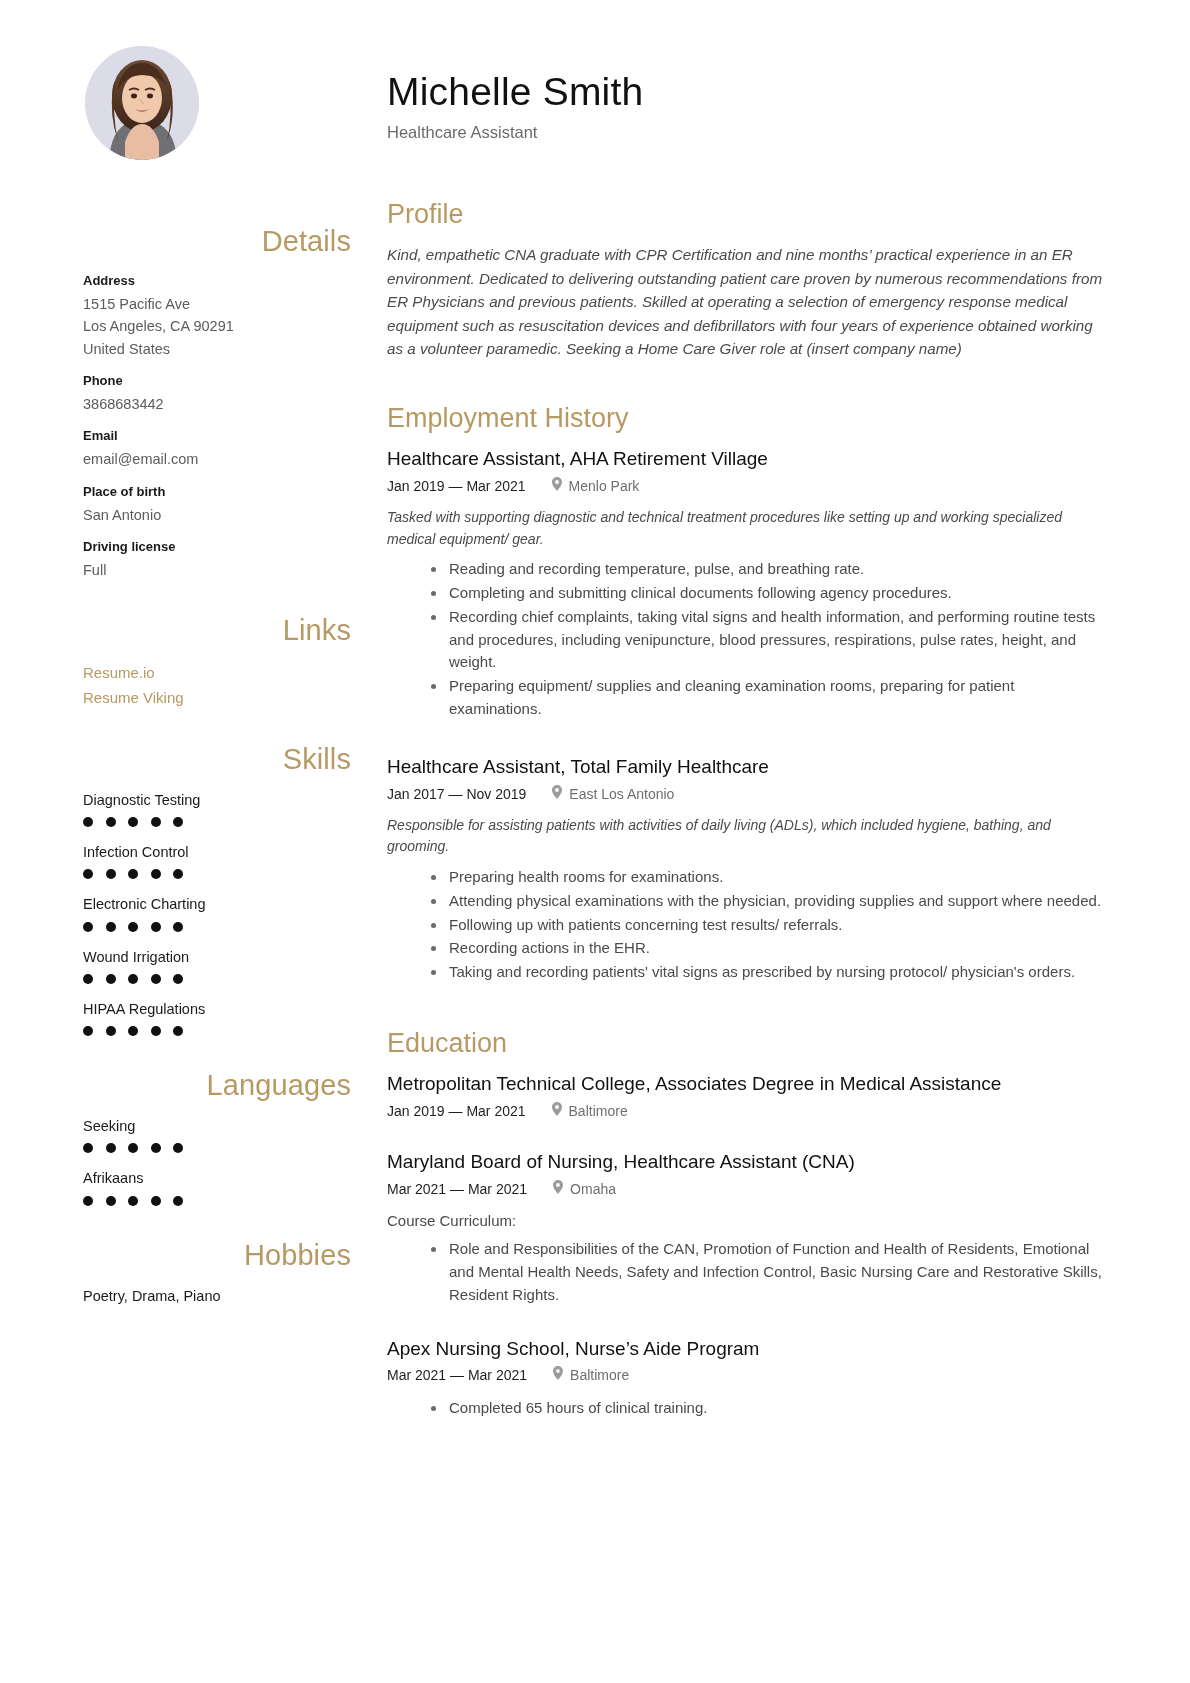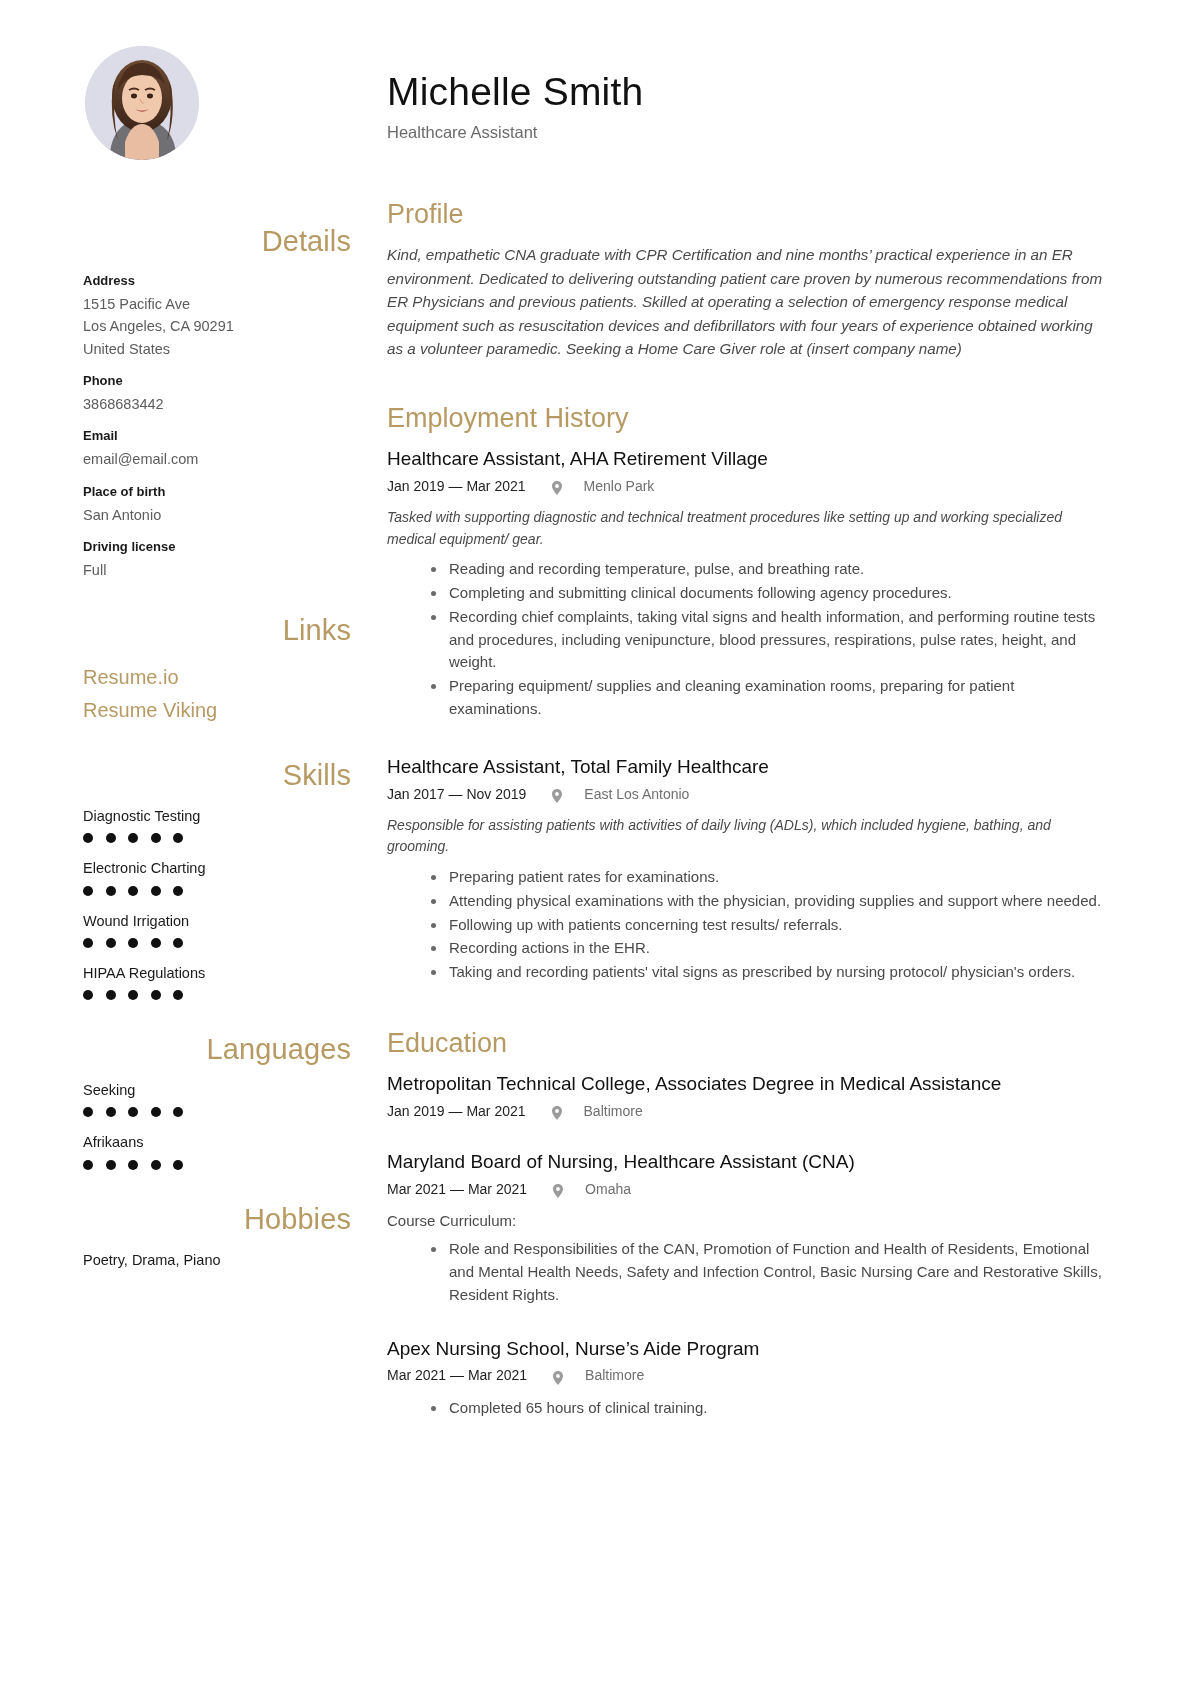--- a/index.html
+++ b/index.html
@@ -65,21 +65,21 @@
   }
   .sb-value {
     font-size: 14.5px;
     font-weight: 400;
     color: #5c5c5c;
     line-height: 1.55;
     margin: 0 0 12px 0;
   }
   .sb-value div { line-height: 1.55; }
   .sb-link {
-    font-size: 20px;
+    font-size: 15px;
     color: #b79a63;
     text-decoration: none;
     display: block;
     line-height: 1.62;
   }
   .rate-name {
     font-size: 14.5px;
     color: #1a1a1a;
     font-weight: 400;
     margin: 0 0 7px 0;
@@ -156,22 +156,22 @@
   }
   .entry-date {
     color: #1f1f1f;
     font-weight: 400;
     margin-right: 26px;
     white-space: nowrap;
   }
   .entry-loc {
     color: #6f6f6f;
     display: flex;
-    align-items: flex-end;
-    gap: 22px;
+    align-items: flex-start;
+    gap: 7px;
     white-space: nowrap;
   }
   .pin-icon {
     display: inline-block;
     width: 10px;
     height: 14px;
     flex: 0 0 10px;
   }
   .entry-desc {
     font-size: 14px;
@@ -294,20 +294,30 @@
         <div class="rate-name">Diagnostic Testing</div>
         <div class="dots">
             <span class="dot"></span>
             <span class="dot"></span>
             <span class="dot"></span>
             <span class="dot"></span>
             <span class="dot"></span>
           </div>
       </div>
       <div>
+        <div class="rate-name">Infection Control</div>
+        <div class="dots">
+            <span class="dot"></span>
+            <span class="dot"></span>
+            <span class="dot"></span>
+            <span class="dot"></span>
+            <span class="dot"></span>
+          </div>
+      </div>
+      <div>
         <div class="rate-name">Electronic Charting</div>
         <div class="dots">
             <span class="dot"></span>
             <span class="dot"></span>
             <span class="dot"></span>
             <span class="dot"></span>
             <span class="dot"></span>
           </div>
       </div>
       <div>
@@ -406,21 +416,21 @@
             <span class="pin-icon">
               <svg viewBox="0 0 10 14" width="10" height="14">
                   <path d="M5 0C2.24 0 0 2.24 0 5c0 3.6 5 9 5 9s5-5.4 5-9c0-2.76-2.24-5-5-5zm0 6.9A1.9 1.9 0 1 1 5 3.1a1.9 1.9 0 0 1 0 3.8z" fill="#9b9b9b"></path>
                 </svg>
             </span>
             <span>East Los Antonio</span>
           </span>
         </div>
         <p class="entry-desc">Responsible for assisting patients with activities of daily living (ADLs), which included hygiene, bathing, and grooming.</p>
         <ul class="bullets">
-          <li>Preparing patient rates for examinations.</li>
+          <li>Preparing health rooms for examinations.</li>
           <li>Attending physical examinations with the physician, providing supplies and support where needed.</li>
           <li>Following up with patients concerning test results/ referrals.</li>
           <li>Recording actions in the EHR.</li>
           <li>Taking and recording patients' vital signs as prescribed by nursing protocol/ physician's orders.</li>
         </ul>
       </div>
     </section>
 
     <section>
       <h2 class="m-head edu">Education</h2>

